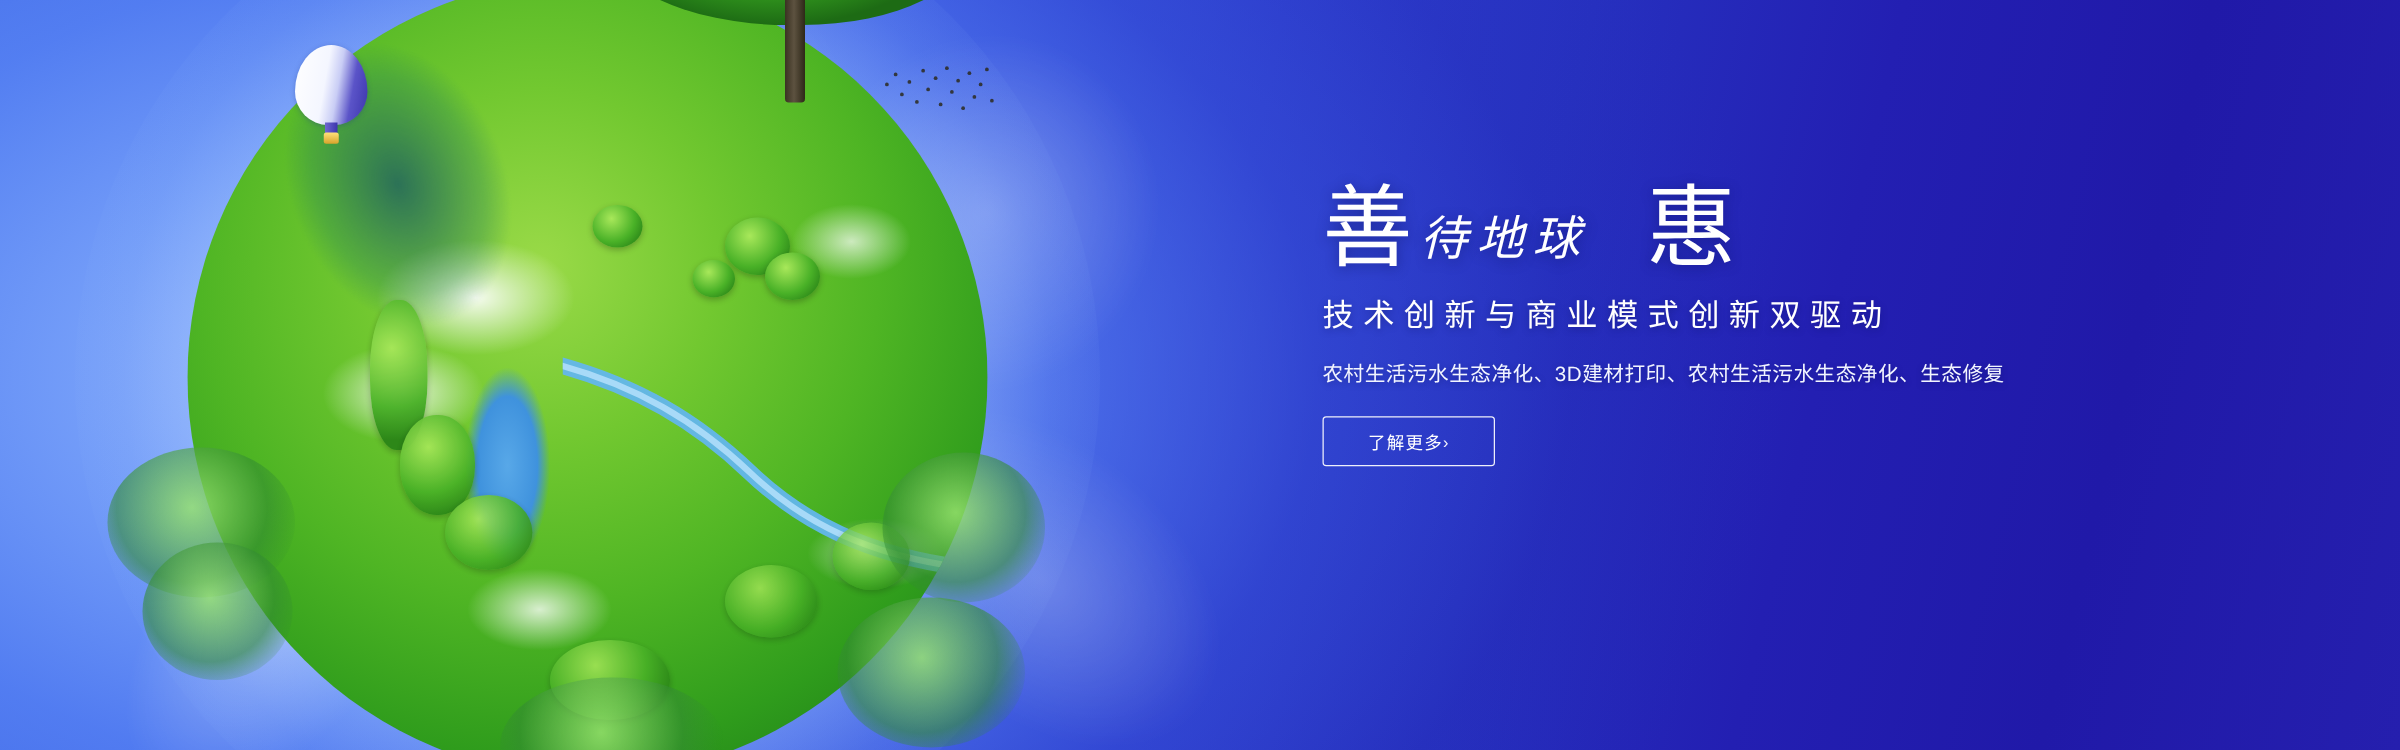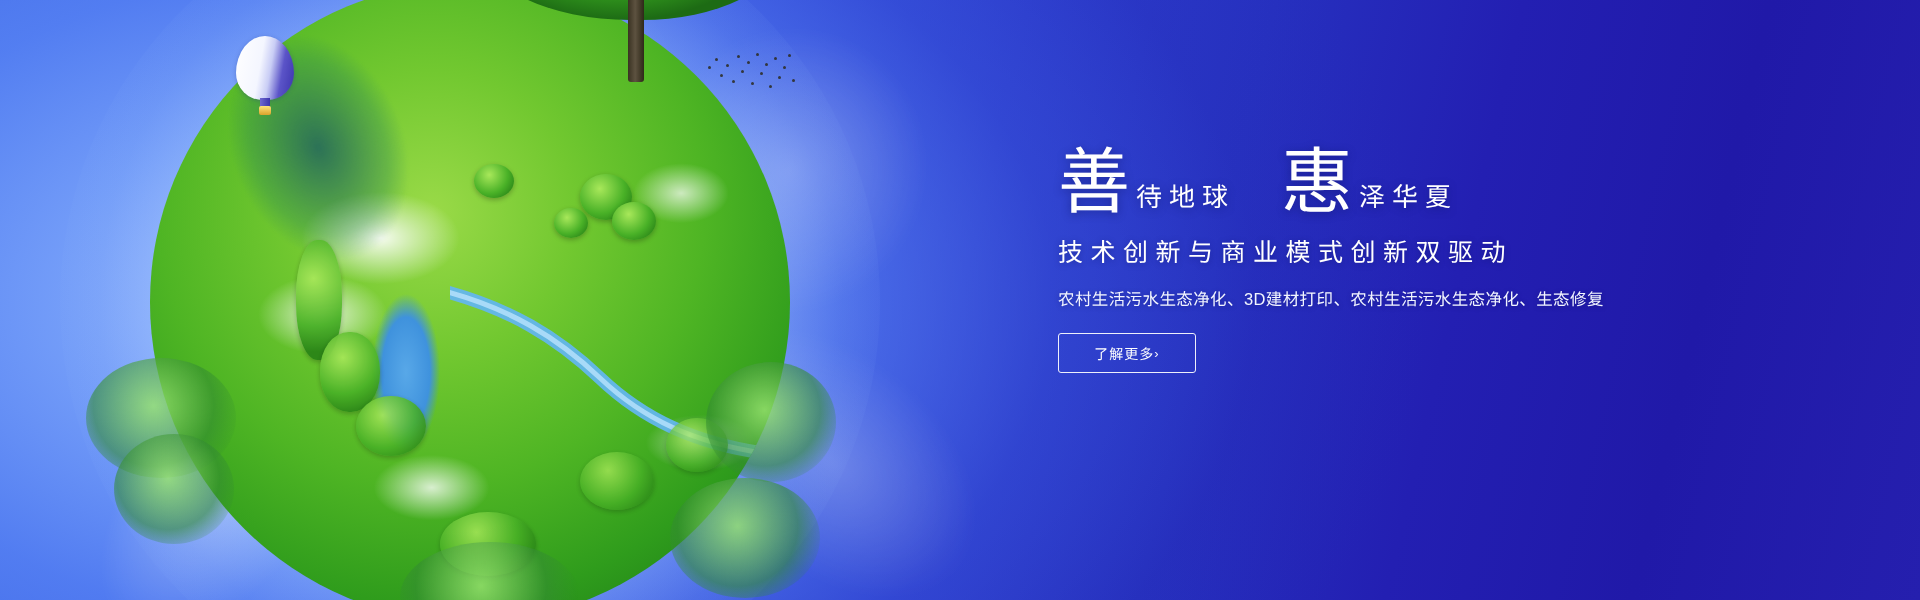--- a/index.html
+++ b/index.html
@@ -113,22 +113,22 @@
 
   
   .birds{position:absolute;left:706px;top:52px;width:90px;height:44px;}
   .birds i{position:absolute;width:3px;height:3px;border-radius:50%;background:#2c2a1e;opacity:.85;}
 
   
   .copy{position:absolute;left:1058px;top:150px;width:560px;color:#fff;}
   .headline{display:flex;align-items:flex-end;white-space:nowrap;
      text-shadow:0 2px 10px rgba(12,18,90,.45);}
   .hl-big{font-family:"Liberation Serif","DejaVu Serif",serif;font-size:72px;line-height:.92;font-weight:400;letter-spacing:0;}
-  .hl-small{font-family:"Liberation Serif","DejaVu Serif",serif;font-size:26px;line-height:1;font-weight:400;
-     letter-spacing:7px;padding-bottom:5px;margin-left:6px;}
+  .hl-small{font-family:"Liberation Serif","DejaVu Serif",serif;font-size:38px;line-height:1;font-weight:400;
+     letter-spacing:7px;padding-bottom:5px;margin-left:6px;font-style:italic;}
   .hl-gap{display:inline-block;width:46px;}
 
   .subline{margin-top:16px;font-size:25px;letter-spacing:7.5px;color:#fff;white-space:nowrap;
      text-shadow:0 1px 6px rgba(12,18,90,.4);}
   .descline{margin-top:18px;font-size:16.5px;letter-spacing:.4px;color:#f2f5ff;white-space:nowrap;
      text-shadow:0 1px 5px rgba(12,18,90,.4);}
 
   .cta{margin-top:23px;display:inline-flex;align-items:center;justify-content:center;gap:0;
      width:116px;height:38px;border:1px solid rgba(255,255,255,.92);border-radius:3px;
      color:#fff;font-size:14px;letter-spacing:1px;background:transparent;cursor:pointer;
@@ -211,21 +211,20 @@
       <i style="left:86px;top:27px;"></i>
   </div>
 
   <div class="copy">
 
     <div class="headline">
       <span class="hl-big">善</span>
       <span class="hl-small">待地球</span>
       <span class="hl-gap"></span>
       <span class="hl-big">惠</span>
-      <span class="hl-small">泽华夏</span>
     </div>
 
     <div class="subline">技术创新与商业模式创新双驱动</div>
 
     <div class="descline">农村生活污水生态净化、3D建材打印、农村生活污水生态净化、生态修复</div>
 
     <div class="cta">
       <span>了解更多</span>
       <span class="chev">›</span>
     </div>

